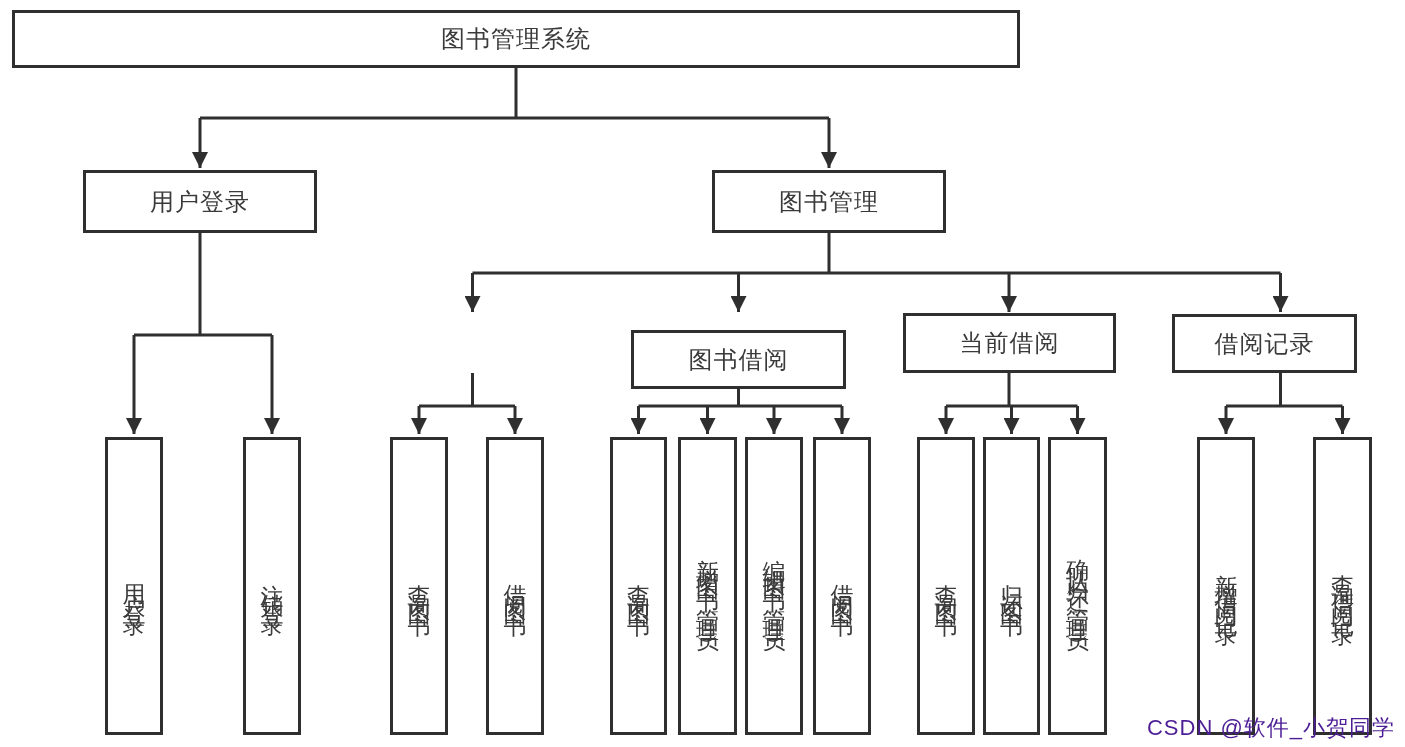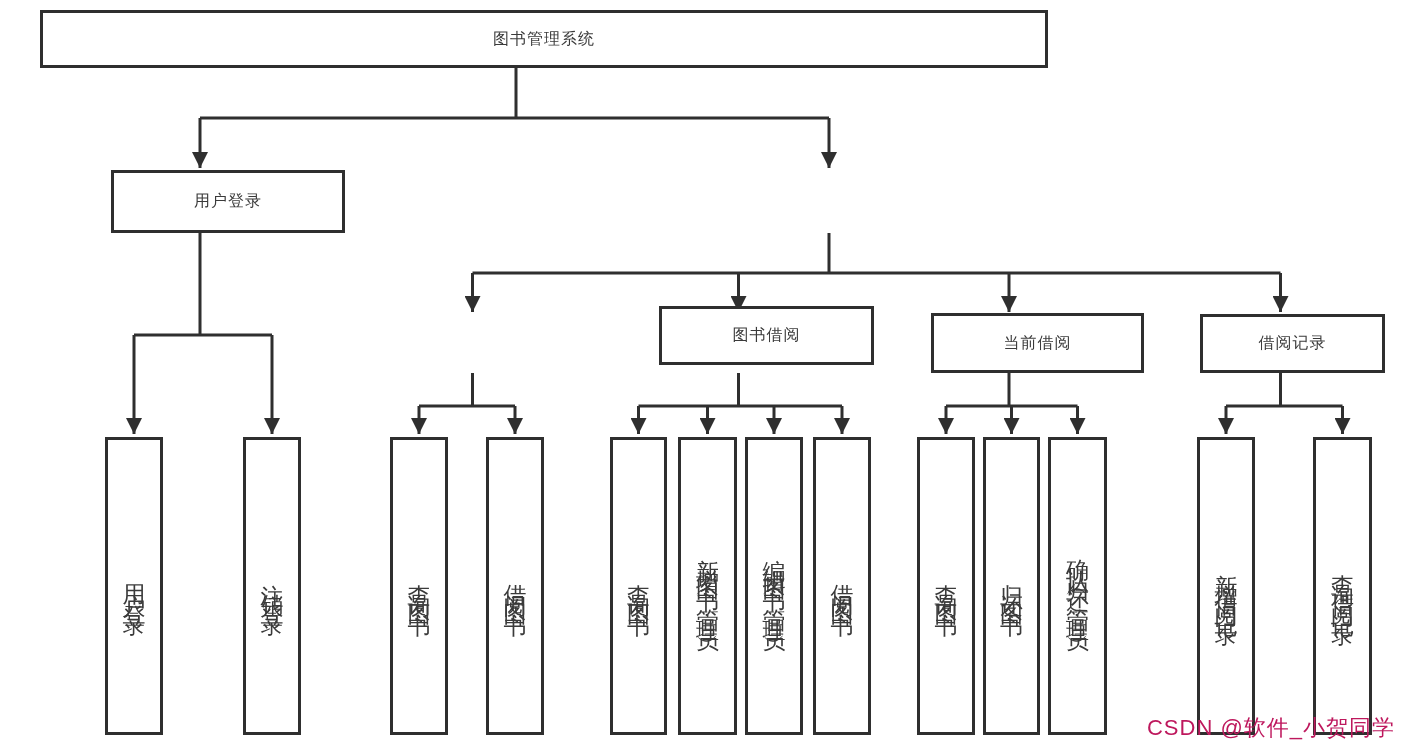--- a/index.html
+++ b/index.html
@@ -19,24 +19,23 @@
   }
   .node {
     position: absolute;
     box-sizing: border-box;
     border: 3px solid #2f2f2f;
     background: #ffffff;
     display: flex;
     align-items: center;
     justify-content: center;
     color: #3a3a3a;
-    font-size: 16px;
+    font-size: 24px;
     letter-spacing: 1px;
     white-space: nowrap;
-    margin-left: 28px;
   }
   .leaf {
     position: absolute;
     box-sizing: border-box;
     top: 437px;
     height: 298px;
     border: 3px solid #2f2f2f;
     background: #ffffff;
     display: flex;
     align-items: center;
@@ -49,21 +48,21 @@
     letter-spacing: 10px;
     color: #3a3a3a;
     line-height: 1;
     white-space: nowrap;
   }
   .watermark {
     position: absolute;
     right: 10px;
     bottom: 4px;
     font-size: 22px;
-    color: #be185d;
+    color: #4c1d95;
     letter-spacing: 1px;
     z-index: 5;
     white-space: nowrap;
   }
 </style>
 </head>
 <body>
 
 <div class="canvas">
 
@@ -105,22 +104,23 @@
     <line x1="1011.5" y1="406" x2="1011.5" y2="434" stroke="#2f2f2f" stroke-width="3" marker-end="url(#ah)"></line>
     <line x1="1077.5" y1="406" x2="1077.5" y2="434" stroke="#2f2f2f" stroke-width="3" marker-end="url(#ah)"></line>
 
     <line x1="1226" y1="406" x2="1226" y2="434" stroke="#2f2f2f" stroke-width="3" marker-end="url(#ah)"></line>
     <line x1="1342.5" y1="406" x2="1342.5" y2="434" stroke="#2f2f2f" stroke-width="3" marker-end="url(#ah)"></line>
   </svg>
 
   <div class="node" style="left:12px; top:10px; width:1008px; height:58px;">图书管理系统</div>
 
   <div class="node" style="left:83px; top:170px; width:234px; height:63px;">用户登录</div>
+  <div class="node" style="left:712px; top:170px; width:234px; height:63px;">图书管理</div>
 
-  <div class="node" style="left:631px; top:306px; width:215px; height:59px;">图书借阅</div>
+  <div class="node" style="left:631px; top:330px; width:215px; height:59px;">图书借阅</div>
   <div class="node" style="left:903px; top:313px; width:213px; height:60px;font-family:Liberation Mono, monospace;">当前借阅</div>
   <div class="node" style="left:1172px; top:314px; width:185px; height:59px;">借阅记录</div>
 
   <div class="leaf" style="left:105px; width:58px;">
     <span>用户登录</span>
   </div>
   <div class="leaf" style="left:243px; width:58px;">
     <span>注销登录</span>
   </div>
 

